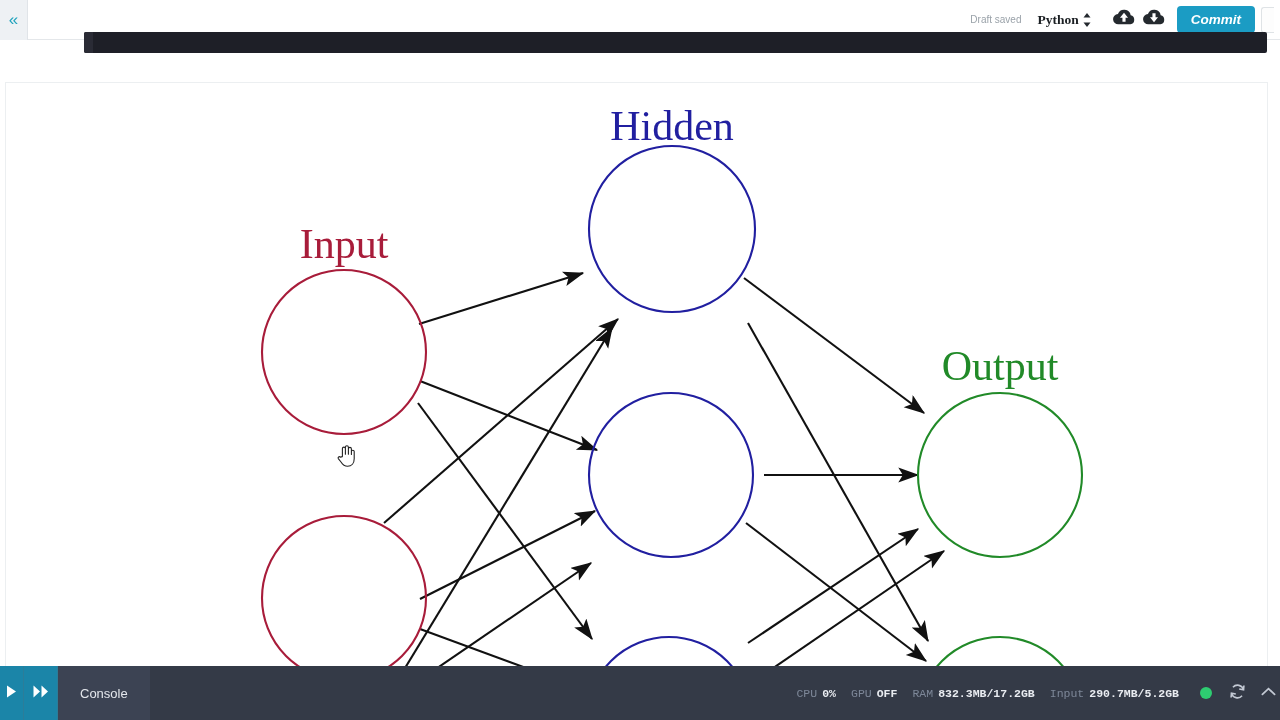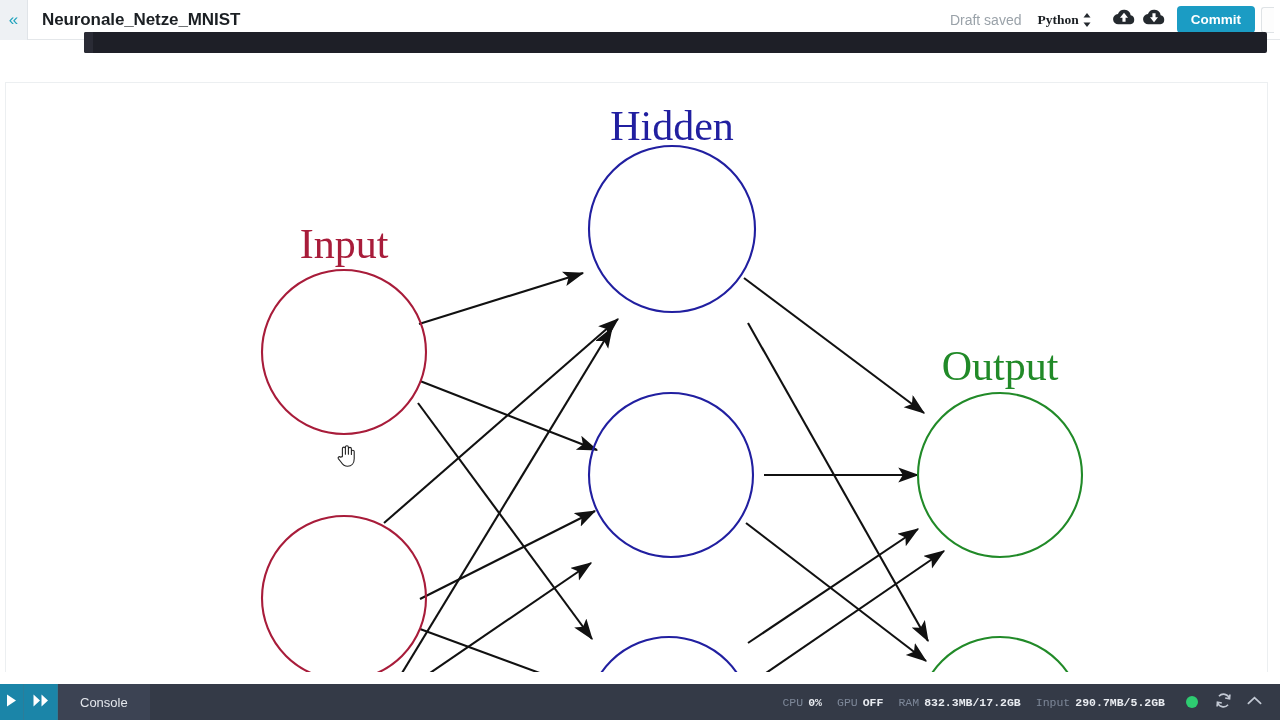--- a/index.html
+++ b/index.html
@@ -23,35 +23,35 @@
   }
   #nb-title {
     margin-left:14px; font-size:17px; font-weight:bold; color:#1b1f23;
     letter-spacing:-0.1px; white-space:nowrap;
   }
   #header-right {
     margin-left:auto; display:flex; align-items:center; gap:0px;
     padding-right:6px; height:40px;
   }
   #draft-saved {
-    font-size:14px; color:#9aa2a9; margin-right:16px; white-space:nowrap;
+    font-size:10px; color:#9aa2a9; margin-right:16px; white-space:nowrap;
   }
   #lang-select {
     display:flex; align-items:center; gap:4px; cursor:pointer;
     font-size:13.5px; font-weight:bold; color:#1b1f23; margin-right:18px;font-family:Liberation Serif, serif;
   }
   #lang-select .caret { display:flex; flex-direction:column; line-height:5px; font-size:9px; color:#24292e; }
   .cloud-btn {
     width:30px; height:30px; display:flex; align-items:center; justify-content:center;
     cursor:pointer;
   }
   #commit-btn {
     background:#1b9cc4; color:#fff; font-size:13.5px; font-weight:bold;
     border-radius:4px; padding:0 14px; height:27px; display:flex;
-    align-items:center; cursor:pointer; margin-left:8px;
+    align-items:center; cursor:pointer; margin-left:8px;font-style:italic;
   }
   #right-edge-btn {
     width:13px; height:26px; border:1px solid #dfe3e6; border-right:none;
     border-radius:3px 0 0 3px; background:#fdfdfd; margin-left:6px;
   }
 
   
   #cell-strip {
     position:absolute; left:84px; top:32px; width:1183px; height:21px;
     background:#1e1f27; border-radius:2px;
@@ -69,37 +69,37 @@
   }
   #net-svg { position:absolute; left:0; top:0; }
 
   .layer-label { font-family:"Liberation Serif", serif; font-weight:normal; }
 
   
   #cursor { position:absolute; pointer-events:none; }
 
   
   #bottombar {
-    position:absolute; left:0; bottom:0; width:1280px; height:36px;
+    position:absolute; left:0; bottom:0; width:1280px; height:54px;
     background:#343a47; display:flex; align-items:stretch;
   }
   .run-btn {
     width:24px; background:#1b85a8; display:flex; align-items:center;
     justify-content:center; cursor:pointer; color:#fff;
     border-right:1px solid #2c7d99;
   }
   .run-btn.wide { width:34px; }
   #console-tab {
     background:#3c4353; color:#e4e7ec; font-size:13px;
     display:flex; align-items:center; padding:0 22px; cursor:pointer;
     white-space:nowrap;
   }
   #bottom-spacer { flex:1; }
   #stats {
-    display:flex; align-items:center; gap:7px; padding-right:14px;
+    display:flex; align-items:center; gap:7px; padding-right:0;
     font-family:"Liberation Mono", monospace; font-size:11.5px;
     white-space:nowrap;
   }
   .stat-key { color:#7d8798; }
   .stat-val { color:#e9ecf1; font-weight:bold; }
   .stat-group { display:flex; align-items:center; gap:5px; margin-right:8px; }
   #status-dot {
     width:12px; height:12px; border-radius:50%; background:#2ecc71; margin:0 6px;
   }
   .bottom-icon {
@@ -109,21 +109,20 @@
 </style>
 </head>
 <body>
 
 <div id="header">
 
   <div id="collapse-btn">
     <span>«</span>
   </div>
 
-  <div id="nb-title">Neuronale_Netze_MNIST</div>
 
   <div id="header-right">
 
     <div id="draft-saved">Draft saved</div>
 
     <div id="lang-select">
       <span>Python</span>
       <span class="caret">
         <svg width="8" height="14" viewBox="0 0 8 14">
           <path d="M4 0 L7.5 4.5 L0.5 4.5 Z" fill="#24292e"></path>

